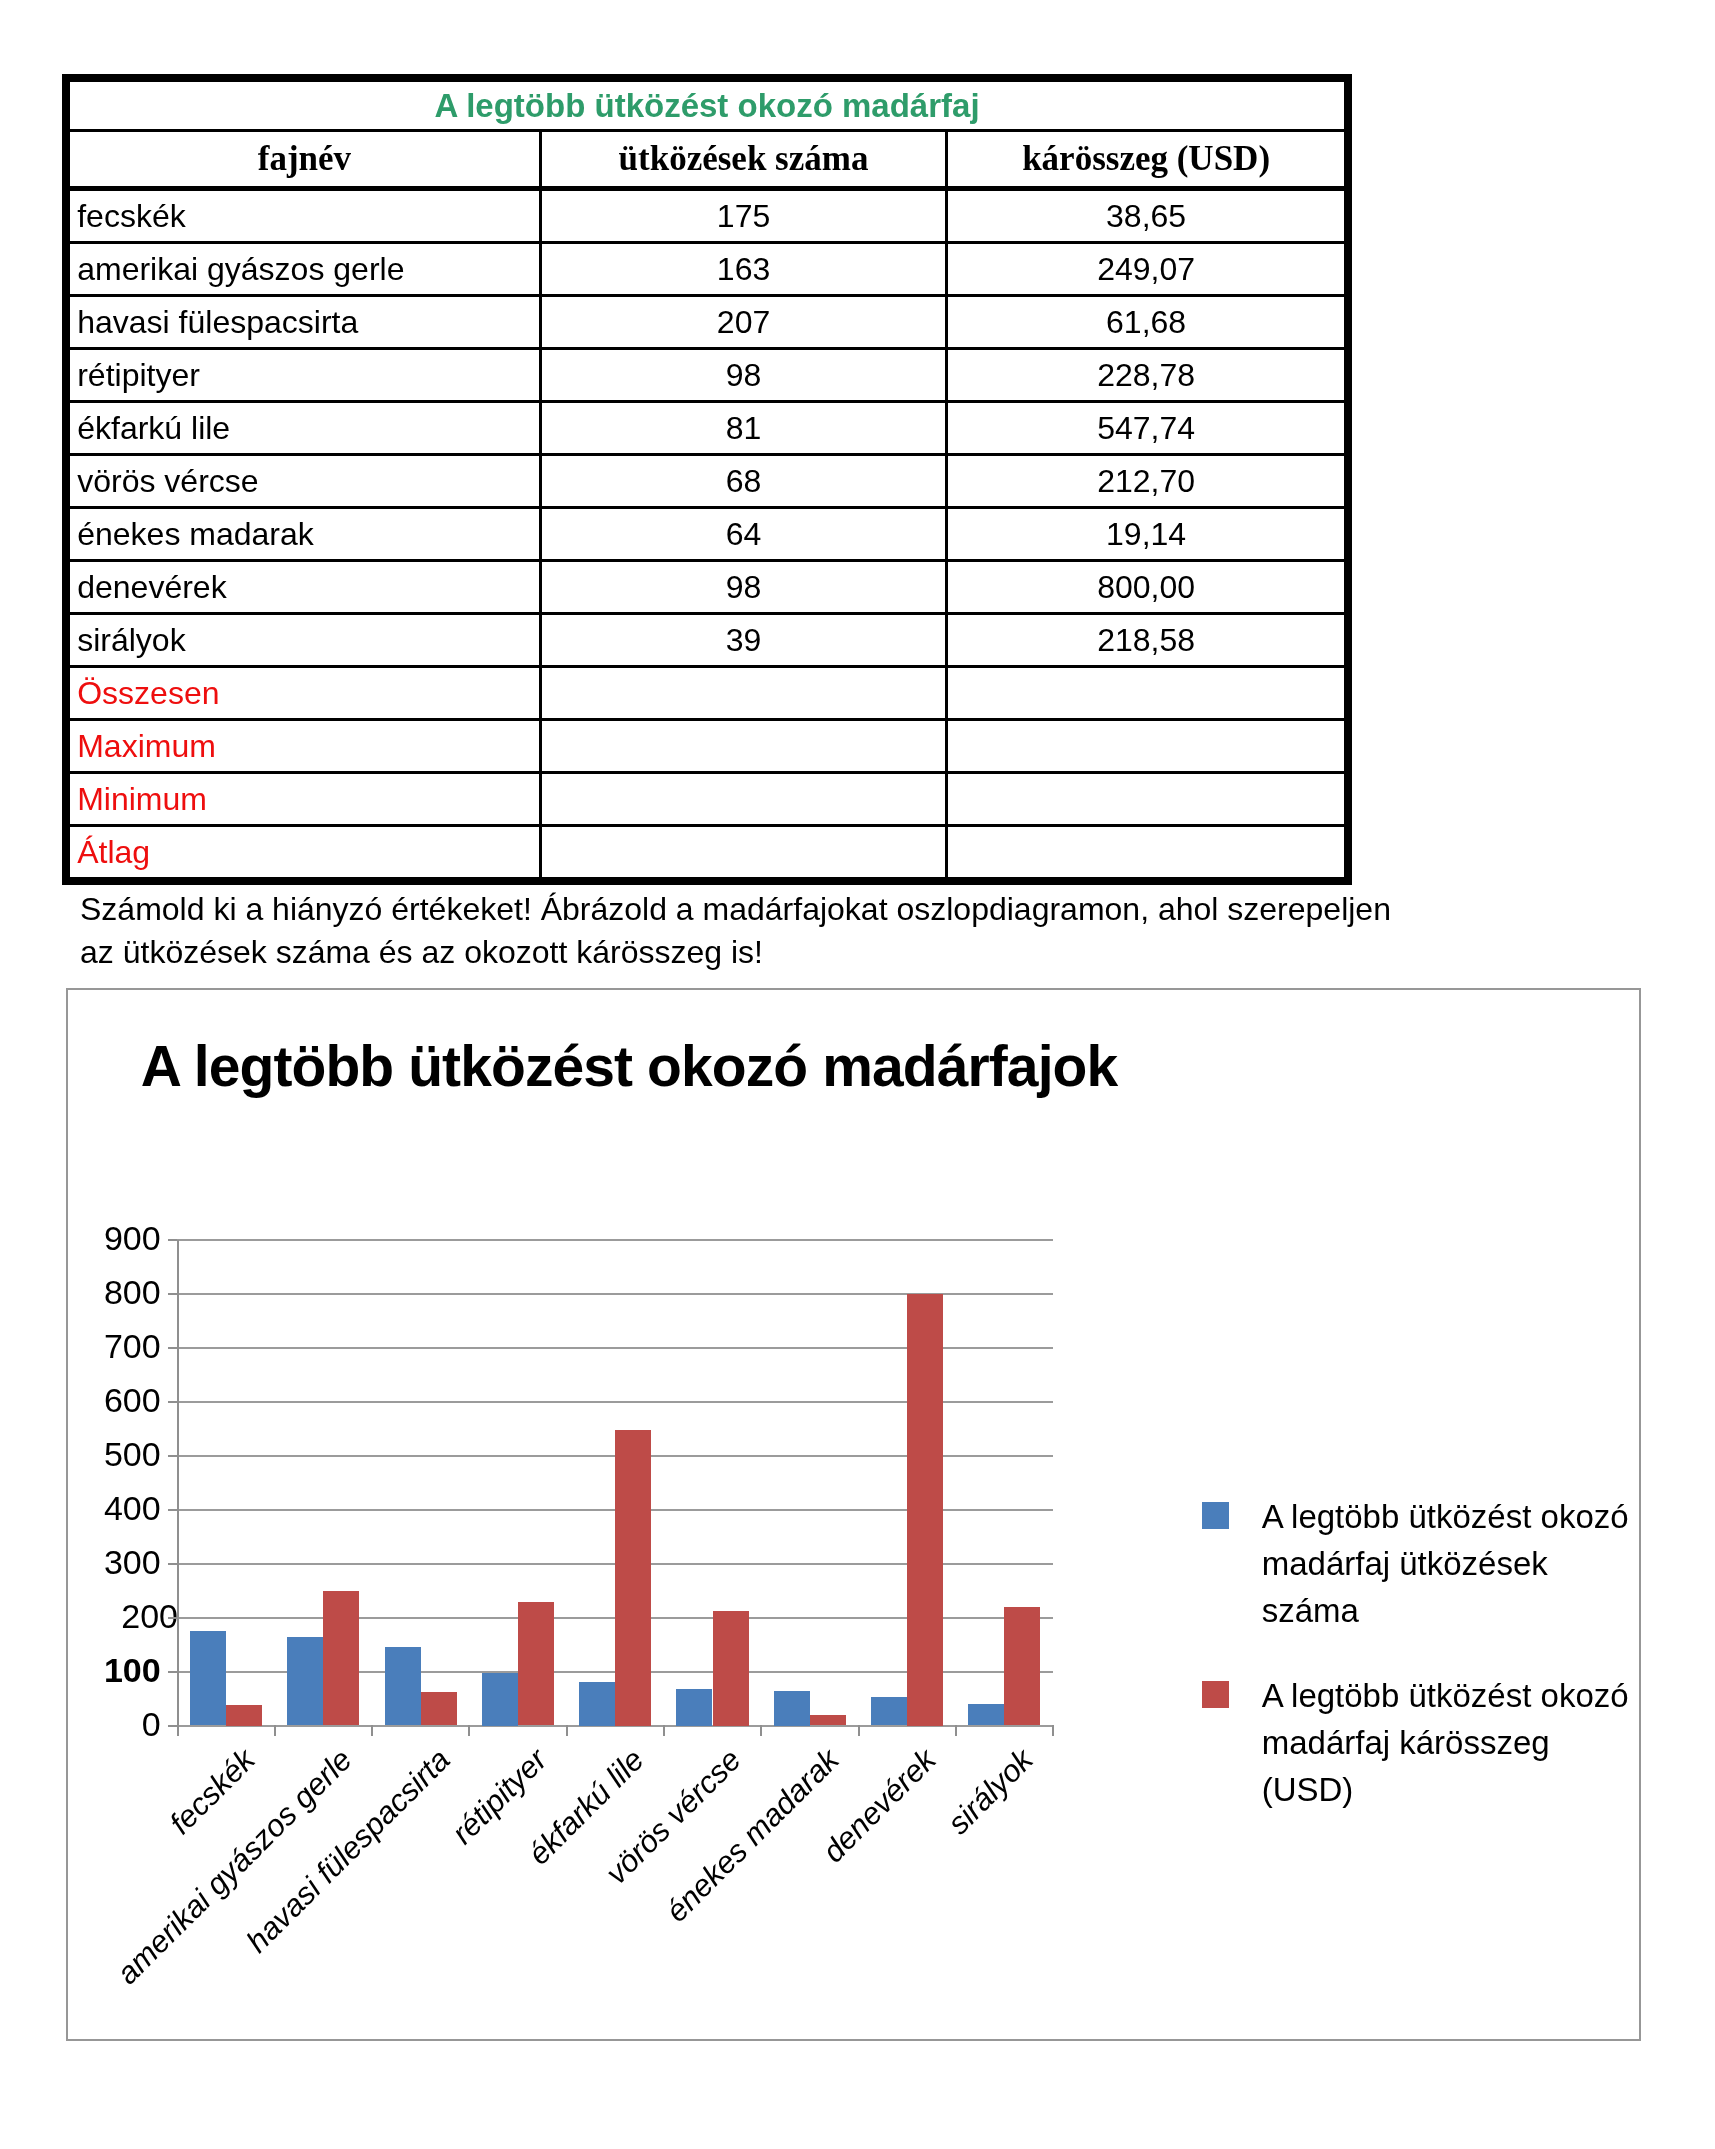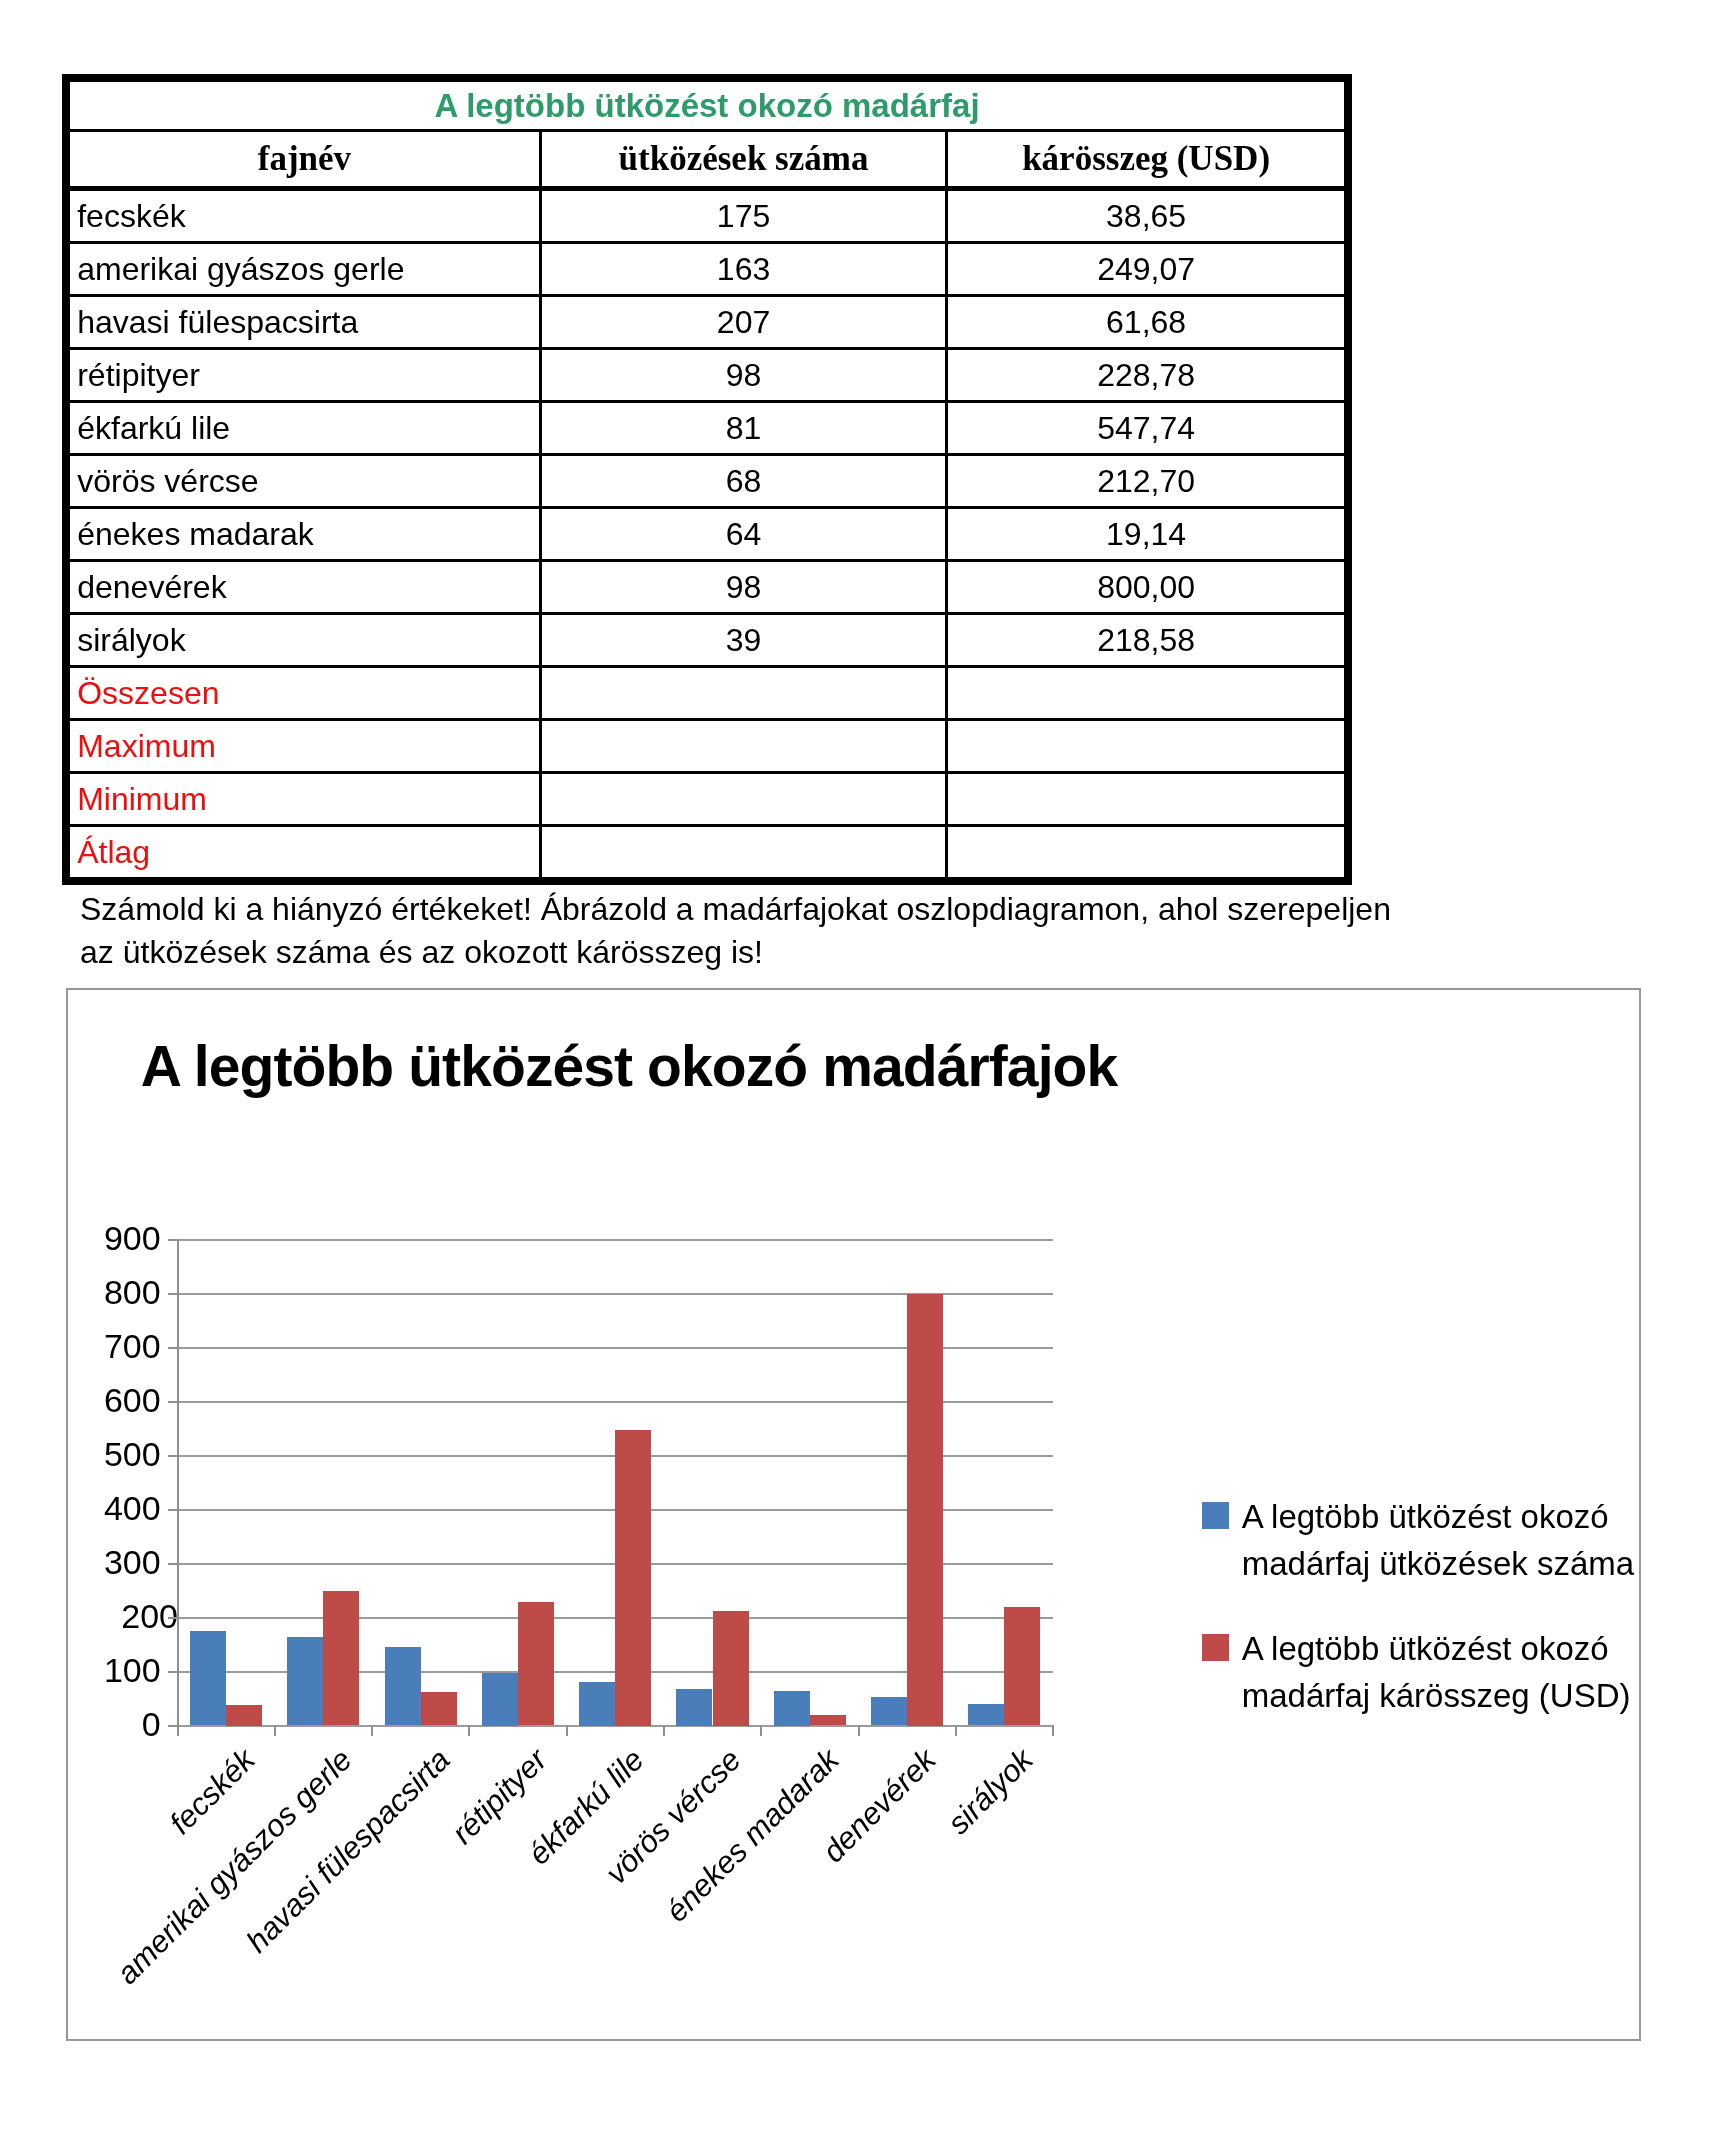--- a/index.html
+++ b/index.html
@@ -33,21 +33,21 @@
   .gridline{position:absolute;height:1.8px;background:#9B9B9B;}
   .axis-y{position:absolute;width:1.8px;background:#8F8F8F;}
   .ytick{position:absolute;height:1.8px;background:#8F8F8F;}
   .xtick{position:absolute;width:1.8px;background:#8F8F8F;}
   .ylabel{position:absolute;width:90px;text-align:right;font-size:34px;color:#000;}
   .bar{position:absolute;}
   .xlabel{position:absolute;font-size:31px;font-style:italic;color:#000;white-space:nowrap;
           transform:translateX(-100%) rotate(-45deg);transform-origin:100% 0;}
   .legend{position:absolute;left:1134px;top:503px;width:434px;display:flex;
           flex-direction:column;gap:38px;}
-  .legend-entry{display:flex;align-items:flex-start;}
+  .legend-entry{display:flex;align-items:flex-start;gap:20px;}
   .legend-swatch{width:27px;height:27px;flex:0 0 27px;margin-top:9px;margin-right:12.7px;}
   .legend-label{font-size:33px;line-height:47px;color:#000;}
 </style>
 </head>
 <body>
 
 <div class="page">
 
   <table class="bird-table">
     <colgroup>
@@ -139,21 +139,21 @@
   </p>
 
   <div class="chart-box">
     <div class="chart-inner">
       <div class="chart-title">A legtöbb ütközést okozó madárfajok</div>
       <div id="plot-layer">
           <div class="gridline" style="left: 109px; top: 735px; width: 876px;"></div>
           <div class="ylabel" style="left: 2.7px; top: 715px;">0</div>
           <div class="ytick" style="left: 100px; top: 735px; width: 9px;"></div>
           <div class="gridline" style="left: 109px; top: 681px; width: 876px;"></div>
-          <div class="ylabel" style="left: 2.7px; top: 661px;">100</div>
+          <div class="ylabel" style="left: 2.7px; top: 661px; font-weight: bold;">100</div>
           <div class="ytick" style="left: 100px; top: 681px; width: 9px;"></div>
           <div class="gridline" style="left: 109px; top: 627px; width: 876px;"></div>
           <div class="ylabel" style="left: 20px; top: 607px;">200</div>
           <div class="ytick" style="left: 100px; top: 627px; width: 9px;"></div>
           <div class="gridline" style="left: 109px; top: 573px; width: 876px;"></div>
           <div class="ylabel" style="left: 2.7px; top: 553px;">300</div>
           <div class="ytick" style="left: 100px; top: 573px; width: 9px;"></div>
           <div class="gridline" style="left: 109px; top: 519px; width: 876px;"></div>
           <div class="ylabel" style="left: 2.7px; top: 499px;">400</div>
           <div class="ytick" style="left: 100px; top: 519px; width: 9px;"></div>

